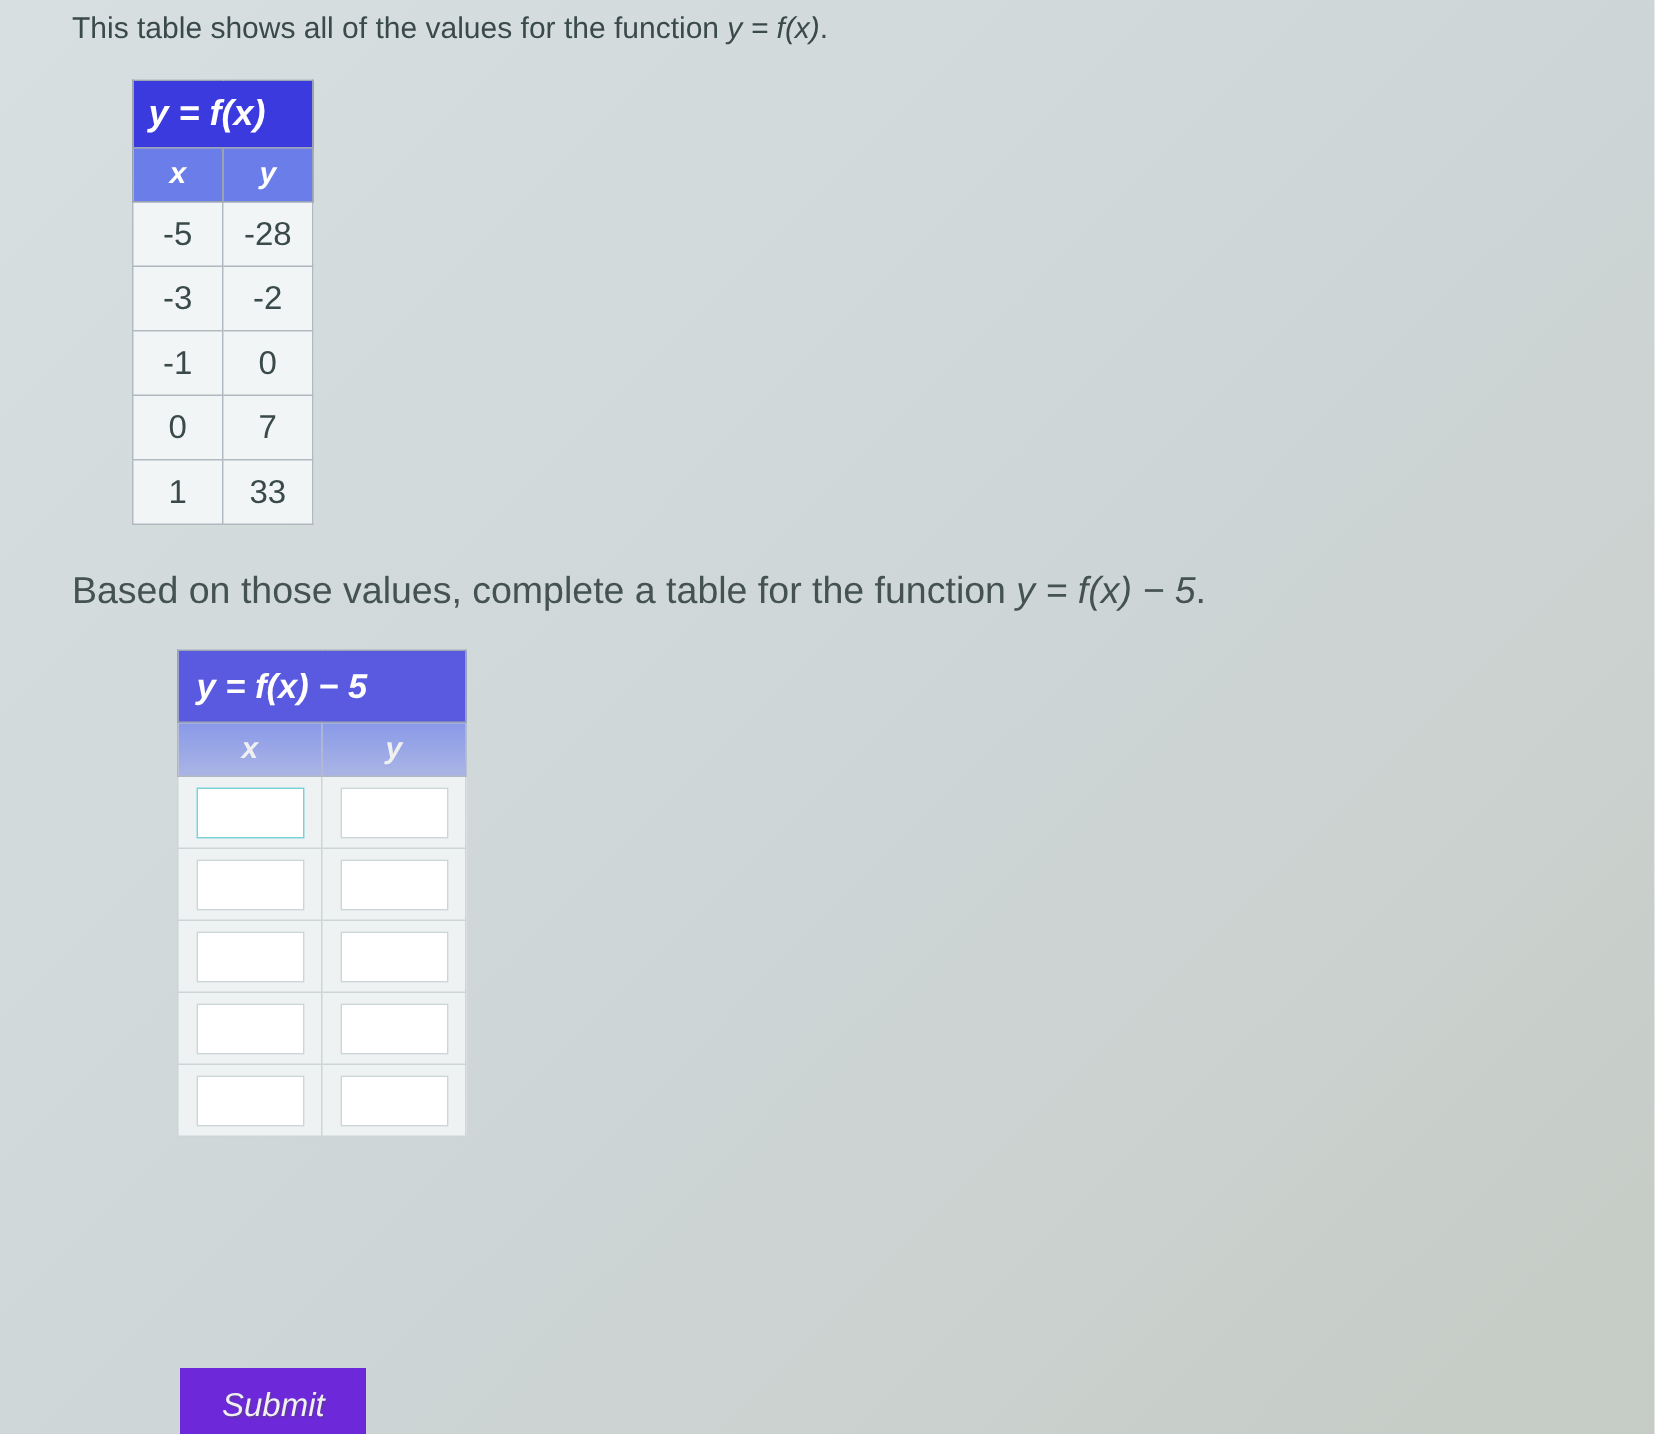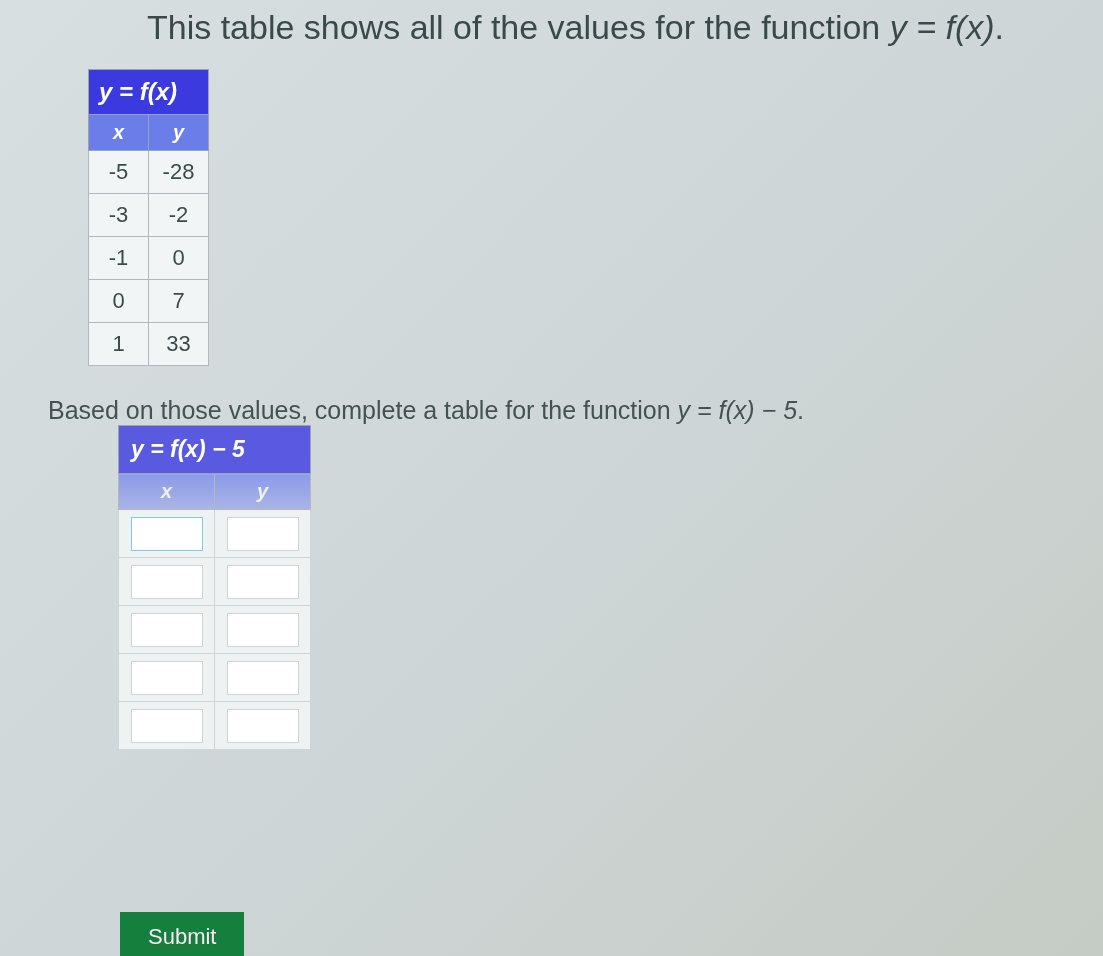--- a/index.html
+++ b/index.html
@@ -7,25 +7,24 @@
     width: 1103px;
     height: 956px;
     background: linear-gradient(135deg, #d8dfe0 0%, #cfd6d8 50%, #c5ccc5 100%);
     font-family: Arial, sans-serif;
     padding: 8px 0 0 48px;
     color: #3a4a4a;
     position: relative;
     overflow: hidden;
   }
   .prompt-text {
-    font-size: 34px;
+    font-size: 20px;
     color: #3a4a4a;
     margin-bottom: 22px;
     font-family: Arial, sans-serif;
-    text-align: center;
   }
   .prompt-text em { font-style: italic; }
   .table1-wrap { margin-left: 40px; margin-bottom: 30px; }
   table.fx { border-collapse: collapse; background: #fff; }
   table.fx th.title {
     background: #3a3adf;
     color: #fff;
     font-weight: bold;
     font-style: italic;
     font-size: 24px;
@@ -49,20 +48,21 @@
     text-align: center;
     font-size: 22px;
     color: #3a4a4a;
     padding: 8px 0;
     background: #f2f5f5;
     width: 60px;
   }
   .prompt2 {
     font-size: 25px;
     color: #445252;
+    margin-bottom: 24px;
     font-family: Arial, sans-serif;
   }
   .prompt2 em { font-style: italic; }
   .table2-wrap { margin-left: 70px; }
   table.fx2 { border-collapse: collapse; background: #f0f3f3; }
   table.fx2 th.title2 {
     background: #5a5ae0;
     color: #fff;
     font-weight: bold;
     font-style: italic;
@@ -97,27 +97,28 @@
     height: 34px;
     border: 1px solid #7bcfd6;
     background: #fff;
     font-size: 18px;
     text-align: center;
   }
   .submit-btn {
     position: absolute;
     left: 120px;
     bottom: 0;
-    background: #15803d;
+    background: #6d28d9;
     color: #f0f0f0;
     font-size: 22px;
     padding: 12px 28px 6px 28px;
     border: none;
     font-family: Arial, sans-serif;
     text-shadow: 1px 1px 1px rgba(80,80,80,.4);
+    font-style: italic;
   }
 </style>
 </head>
 <body>
 
 <div class="prompt-text">
   <span>This table shows all of the values for the function </span><em>y = f(x)</em><span>.</span>
 </div>
 
 <div class="table1-wrap">

